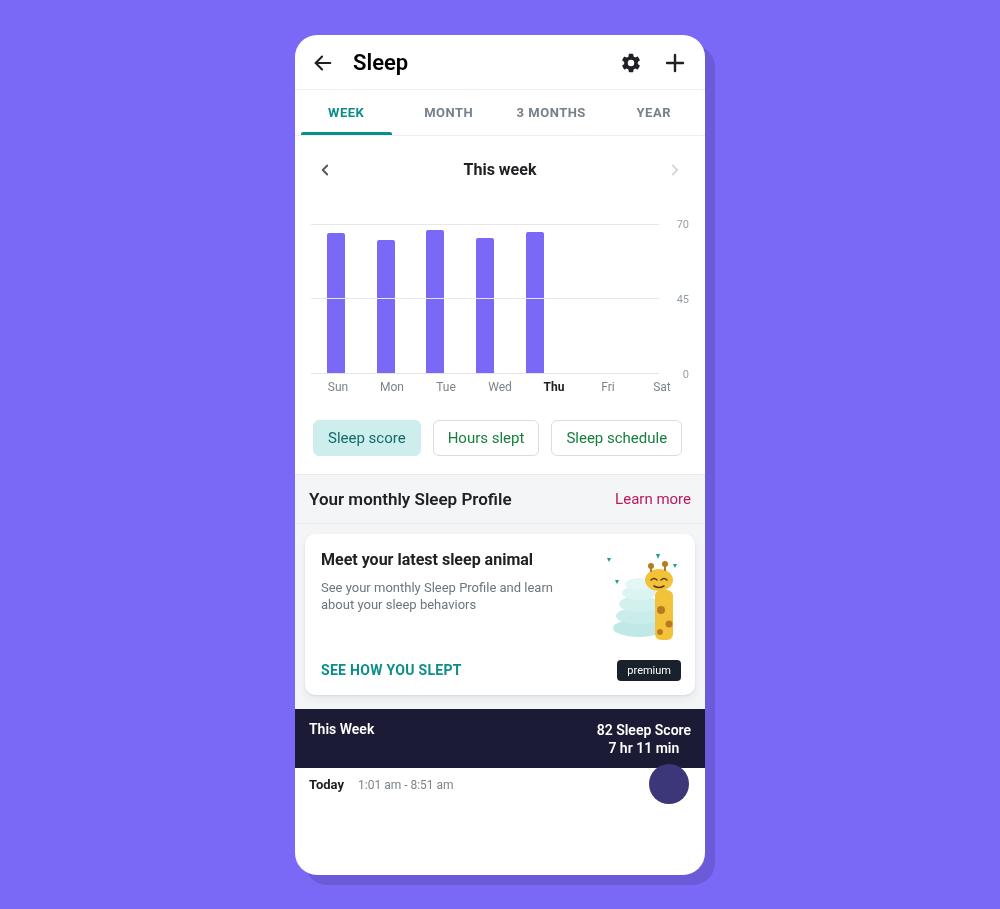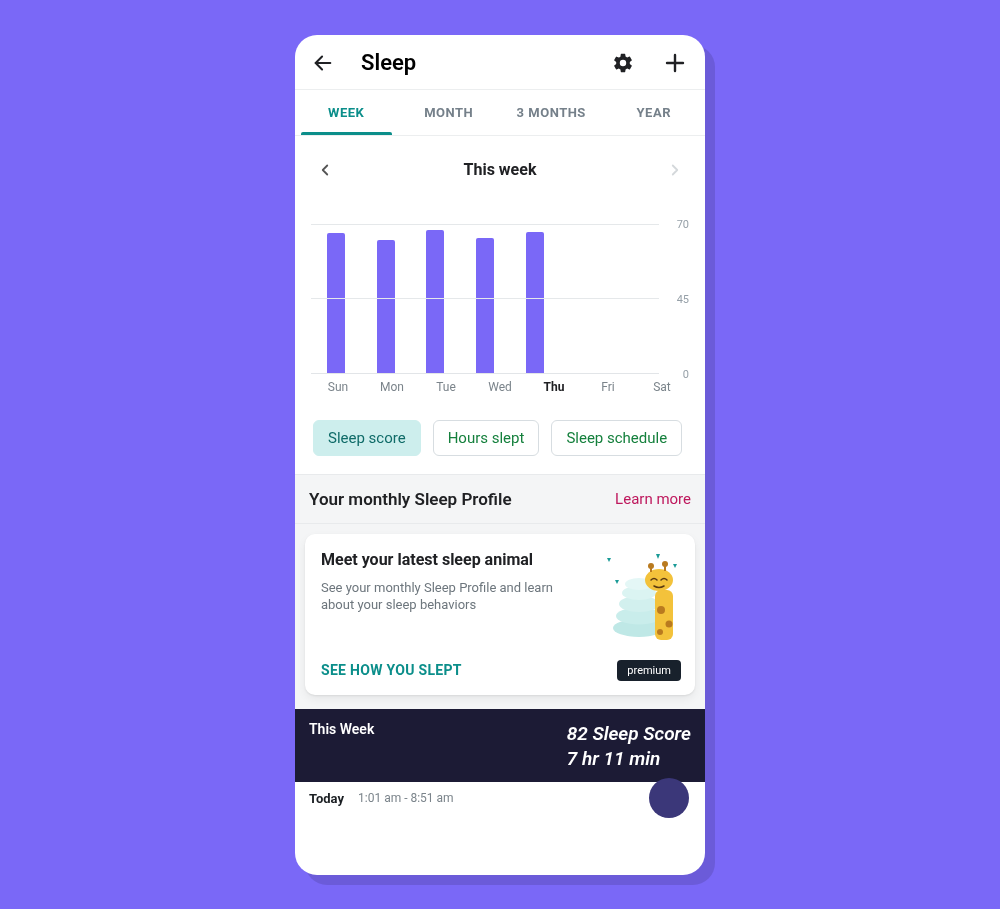--- a/index.html
+++ b/index.html
@@ -21,21 +21,21 @@
     position: relative;
     display: flex;
     flex-direction: column;
   }
 
   
   .appbar {
     display: flex;
     align-items: center;
     padding: 14px 16px 12px 14px;
-    gap: 24px;
+    gap: 16px;
     border-bottom: 1px solid #eceeef;
   }
   .appbar .title { font-size: 22px; font-weight: 600; flex: 1; }
   .icon-btn { width: 28px; height: 28px; display: flex; align-items: center; justify-content: center; cursor: pointer; }
   .icon-btn svg { display: block; }
 
   
   .tabs {
     display: flex;
     height: 46px;
@@ -188,21 +188,21 @@
 
   
   .summary {
     background: #1c1b35;
     color: #fff;
     padding: 12px 14px 10px 14px;
     display: flex;
     justify-content: space-between;
   }
   .summary .label { font-size: 14px; font-weight: 600; }
-  .summary .right { text-align: left; font-size: 19px; font-weight: 600; line-height: 1.35; font-style: italic; }
+  .summary .right { text-align: center; font-size: 14px; font-weight: 600; line-height: 1.35; }
 
   
   .today {
     padding: 9px 14px 0 14px;
     display: flex;
     align-items: center;
     gap: 14px;
     position: relative;
   }
   .today .d { font-size: 13px; font-weight: 700; color: #1b1f23; }

